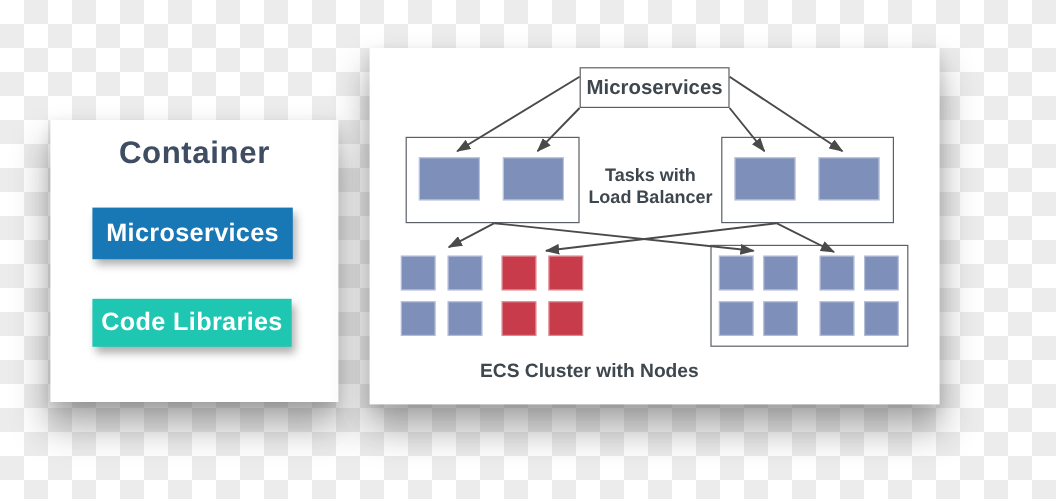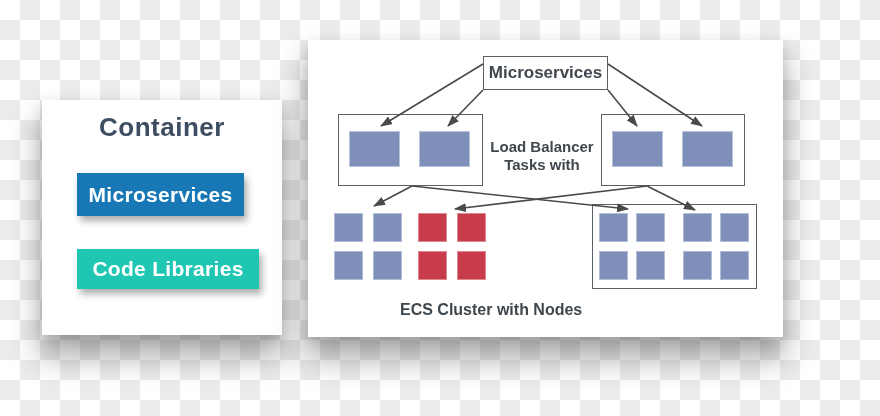--- a/index.html
+++ b/index.html
@@ -15,21 +15,21 @@
   .card{position:absolute; background:var(--card_white);
     box-shadow:0 20px 28px 2px rgba(40,40,40,.38), 0 4px 10px rgba(40,40,40,.12);}
   
   #left-card{left:42px; top:100px; width:240px; height:235px;text-decoration:underline;}
   #left-title{position:absolute; top:12px; left:0; width:100%; text-align:center;
     font-size:26px; font-weight:bold; color:var(--title_text); letter-spacing:.5px;}
   .pill-btn{position:absolute; display:flex; align-items:center; justify-content:center;
     color:#fff; font-weight:bold; font-size:21px; letter-spacing:.3px;
     box-shadow:3px 5px 7px rgba(0,0,0,.32); cursor:pointer;}
   #btn-micro{left:35px; top:73px; width:167px; height:43px; background:var(--button_blue);}
-  #btn-code{left:35px; top:149px; width:182px; height:40px; background:var(--button_teal);}
+  #btn-code{left:35px; top:149px; width:166px; height:40px; background:var(--button_teal);}
   
   #right-card{left:308px; top:40px; width:475px; height:297px;}
   .dbox{position:absolute; border:1.5px solid #5a6065; background:#fff; box-sizing:border-box;}
   #ms-box{left:175px; top:16px; width:125px; height:34px; display:flex; align-items:center; justify-content:center;
     font-size:17px; font-weight:bold; color:var(--diagram_text);}
   #tasks-box-left{left:30px; top:74px; width:145px; height:72px;}
   #tasks-box-right{left:293px; top:74px; width:144px; height:72px;}
   .task-rect{position:absolute; width:51px; height:36px; top:16px;
     background:var(--node_blue); border:1px solid rgba(255,255,255,.45); box-sizing:border-box;}
   .task-rect.r1{left:10px;} .task-rect.r2{left:80px;}
@@ -75,22 +75,22 @@
       <div class="task-rect r1"></div>
       <div class="task-rect r2"></div>
     </div>
 
     <div id="tasks-box-right" class="dbox">
       <div class="task-rect r1"></div>
       <div class="task-rect r2"></div>
     </div>
 
     <div id="tasks-label">
+      <div>Tasks with</div>
       <div>Load Balancer</div>
-      <div>Tasks with</div>
     </div>
 
     <div id="cluster-blue" class="nodegrid">
         <div class="node blue"></div>
         <div class="node blue"></div>
         <div class="node blue"></div>
         <div class="node blue"></div>
       </div>
     <div id="cluster-red" class="nodegrid">
         <div class="node red"></div>

